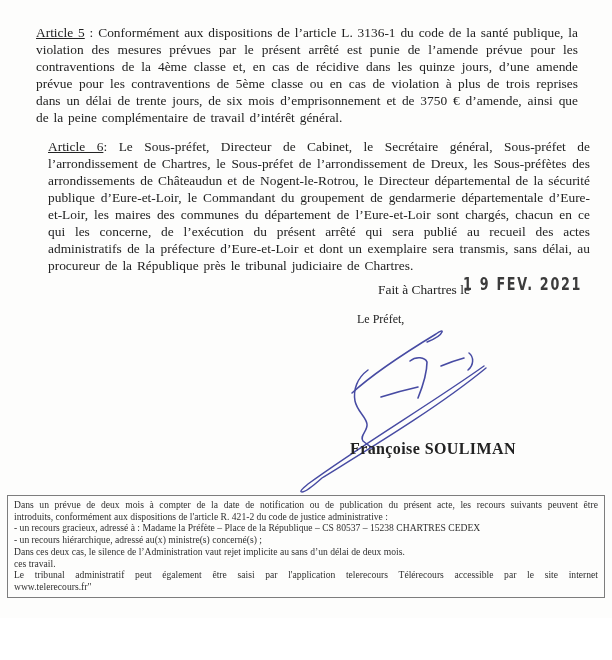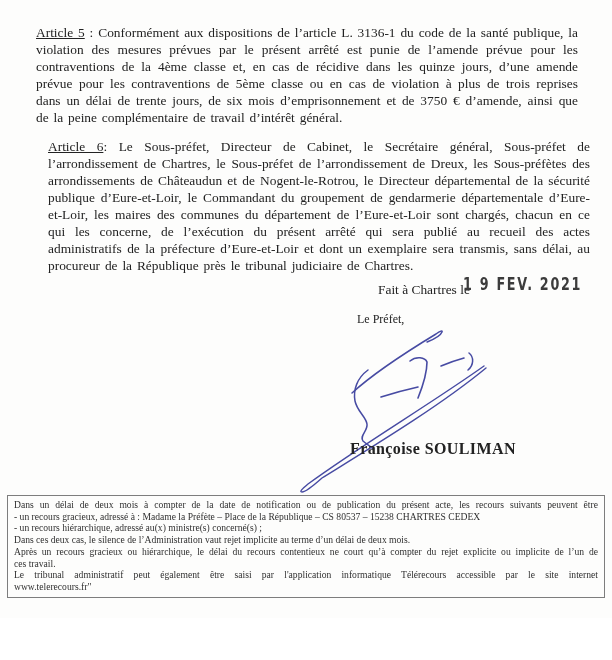--- a/index.html
+++ b/index.html
@@ -79,23 +79,23 @@
     <path stroke-width="1.6" d="M 381,397 Q 400,391 418,387" stroke="#474ba3"></path>
     <path stroke-width="1.6" d="M 410,361 C 416,356 425,357 427,362 C 427,374 422,388 418,398" stroke="#474ba3"></path>
     <path stroke-width="1.6" d="M 441,366 Q 453,361 464,358" stroke="#474ba3"></path>
     <path stroke-width="1.5" d="M 469,353 C 474,357 474,365 468,370" stroke="#474ba3"></path>
     <path stroke-width="1.4" d="M 484,366 C 432,403 360,446 308,484 C 302,489 299,492 302,492 C 305,492 313,486 322,478 C 372,447 440,406 486,368" stroke="#474ba3"></path>
   </svg>
 
   <div class="signatory-name">Françoise SOULIMAN</div>
 
   <div class="legal-box">
-    <div class="legal-line fill">Dans un délai de deux mois à compter de la date de notification ou de publication du présent acte, les recours suivants peuvent être</div>
+    <div class="legal-line fill">Dans un prévue de deux mois à compter de la date de notification ou de publication du présent acte, les recours suivants peuvent être</div>
+    <div class="legal-line">introduits, conformément aux dispositions de l'article R. 421-2 du code de justice administrative :</div>
     <div class="legal-line">- un recours gracieux, adressé à : Madame la Préfète – Place de la République – CS 80537 – 15238 CHARTRES CEDEX</div>
     <div class="legal-line">- un recours hiérarchique, adressé au(x) ministre(s) concerné(s) ;</div>
-    <div class="legal-line">Dans ces deux cas, le silence de l’Administration vaut rejet implicite au terme d’un délai de deux mois.</div>
-    <div class="legal-line fill">Après un recours gracieux ou hiérarchique, le délai du recours contentieux ne court qu’à compter du rejet explicite ou implicite de l’un de</div>
+    <div class="legal-line">Dans ces deux cas, le silence de l’Administration vaut rejet implicite au sans d’un délai de deux mois.</div>
     <div class="legal-line">ces travail.</div>
-    <div class="legal-line fill">Le tribunal administratif peut également être saisi par l'application informatique Télérecours accessible par le site internet</div>
+    <div class="legal-line fill">Le tribunal administratif peut également être saisi par l'application telerecours Télérecours accessible par le site internet</div>
     <div class="legal-line">www.telerecours.fr"</div>
   </div>
 
 </div>
 
 </body></html>

